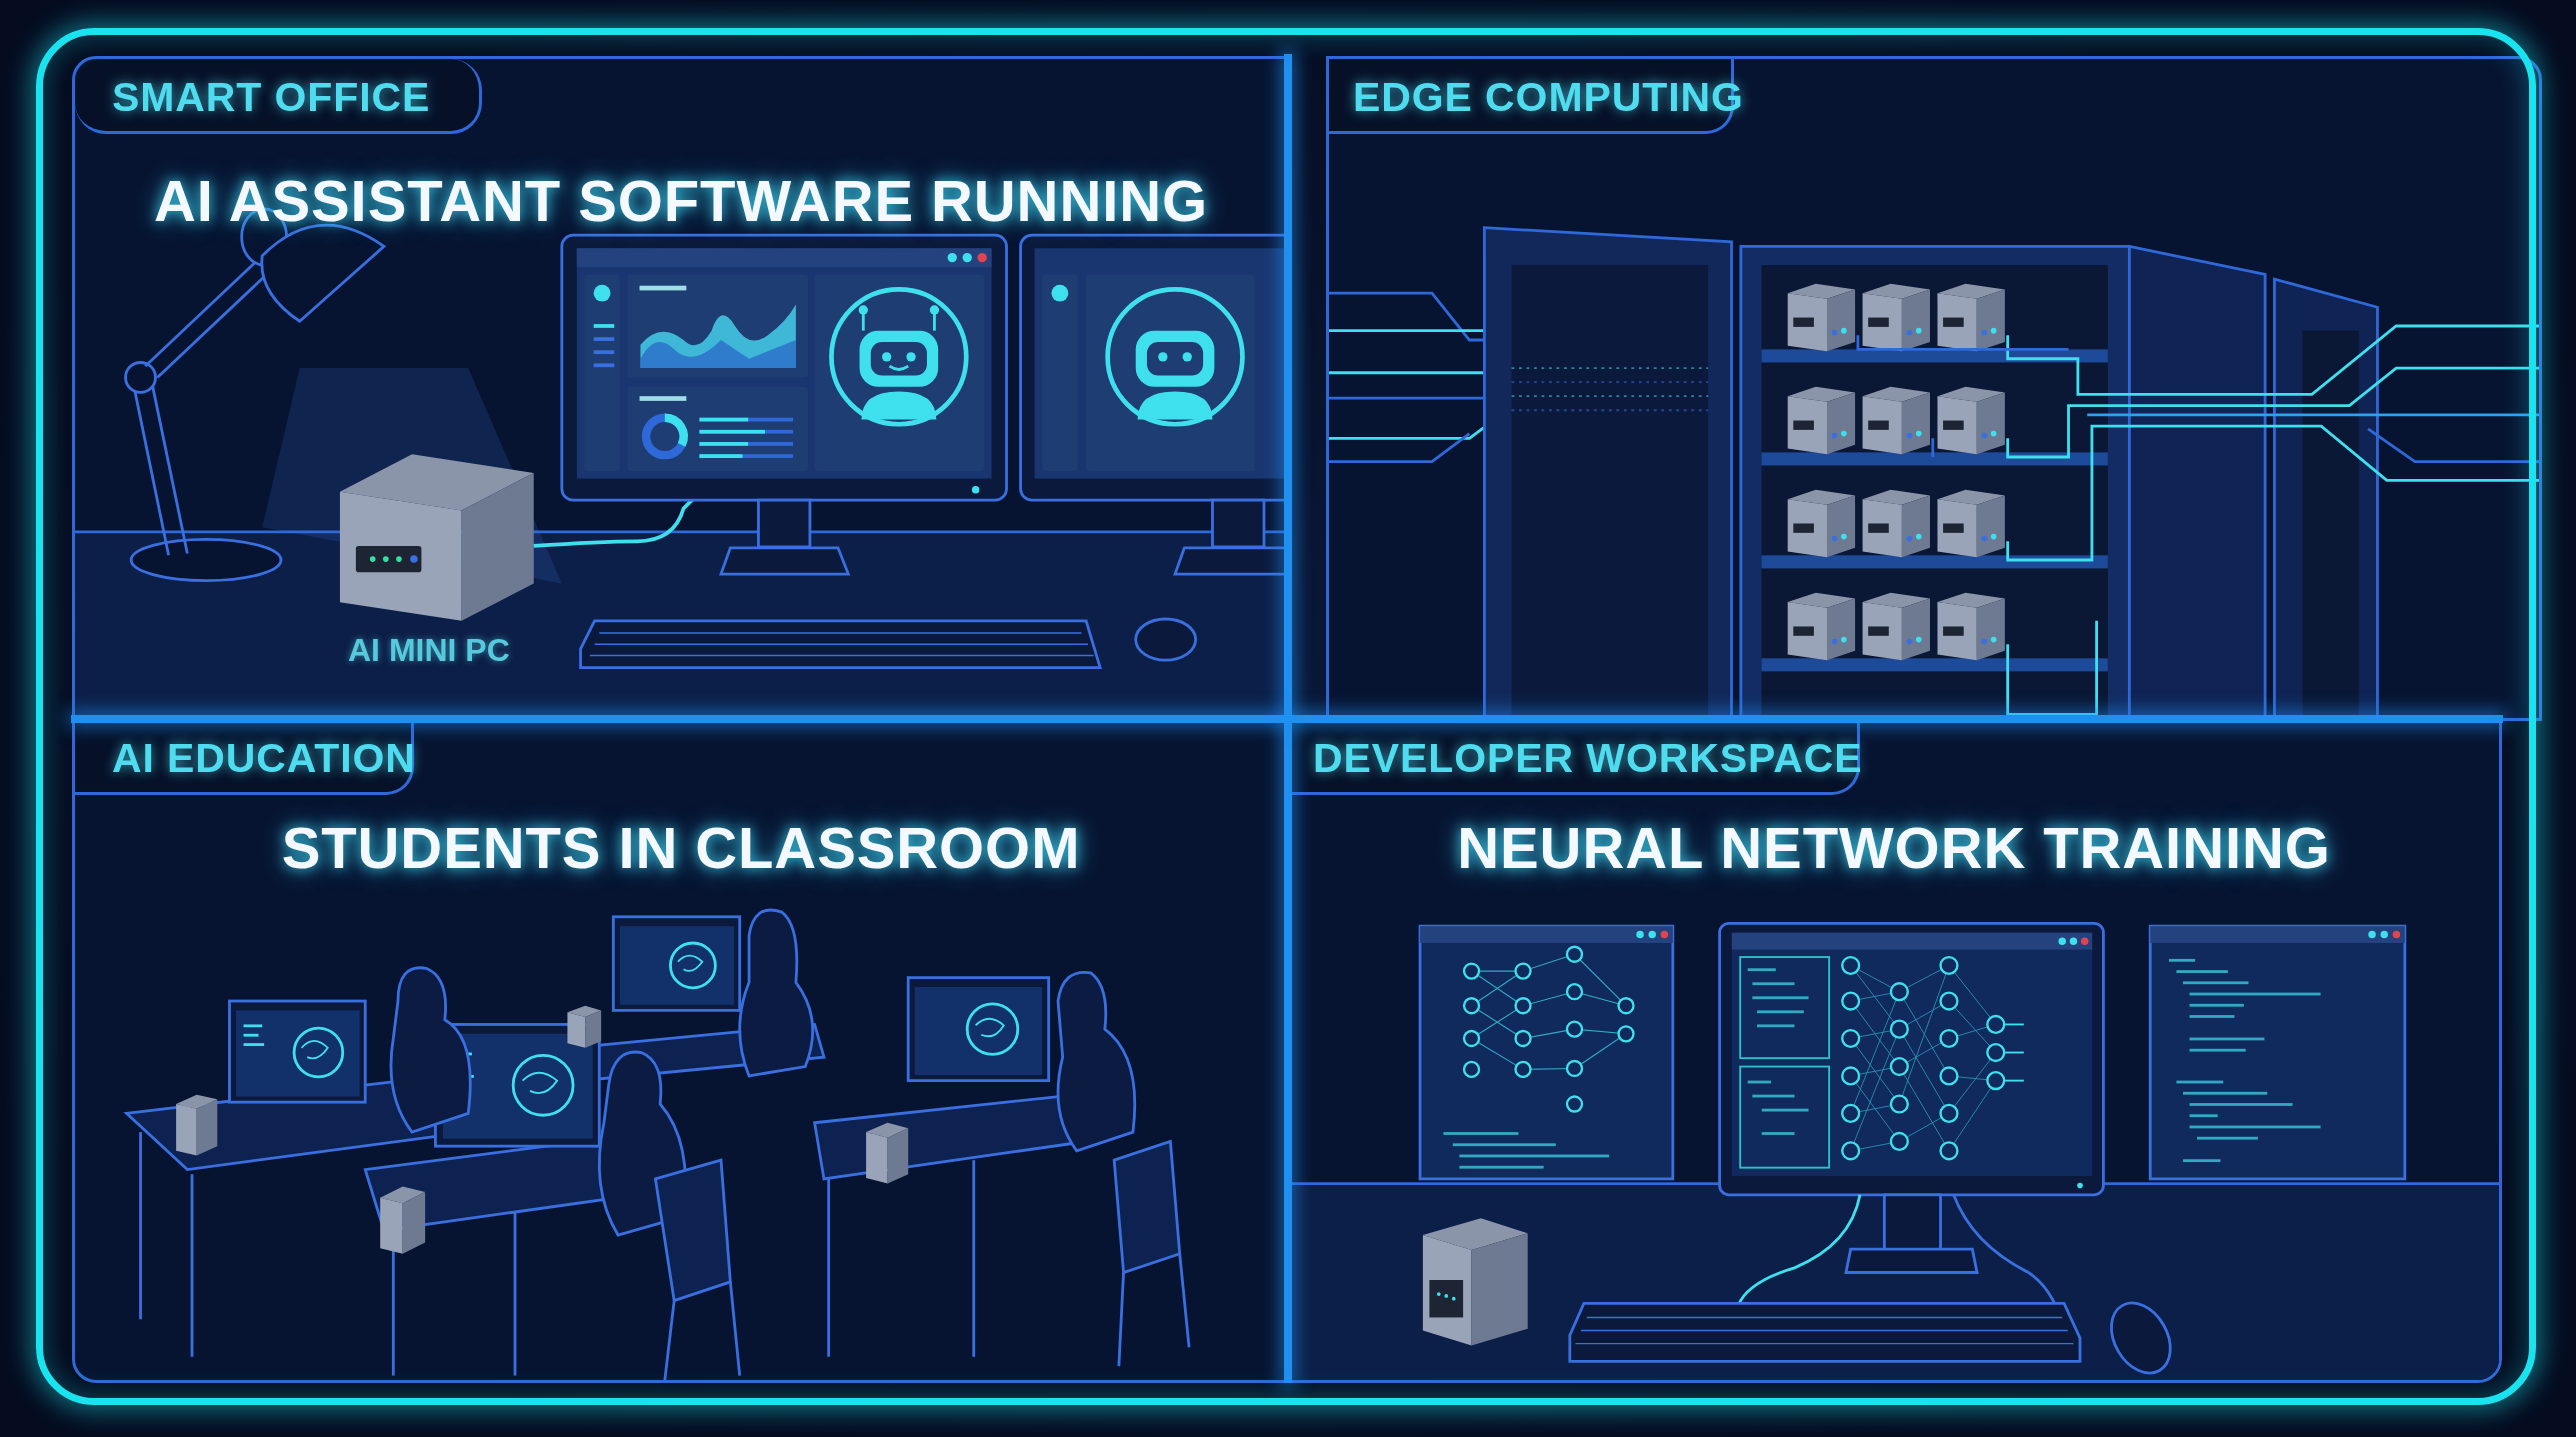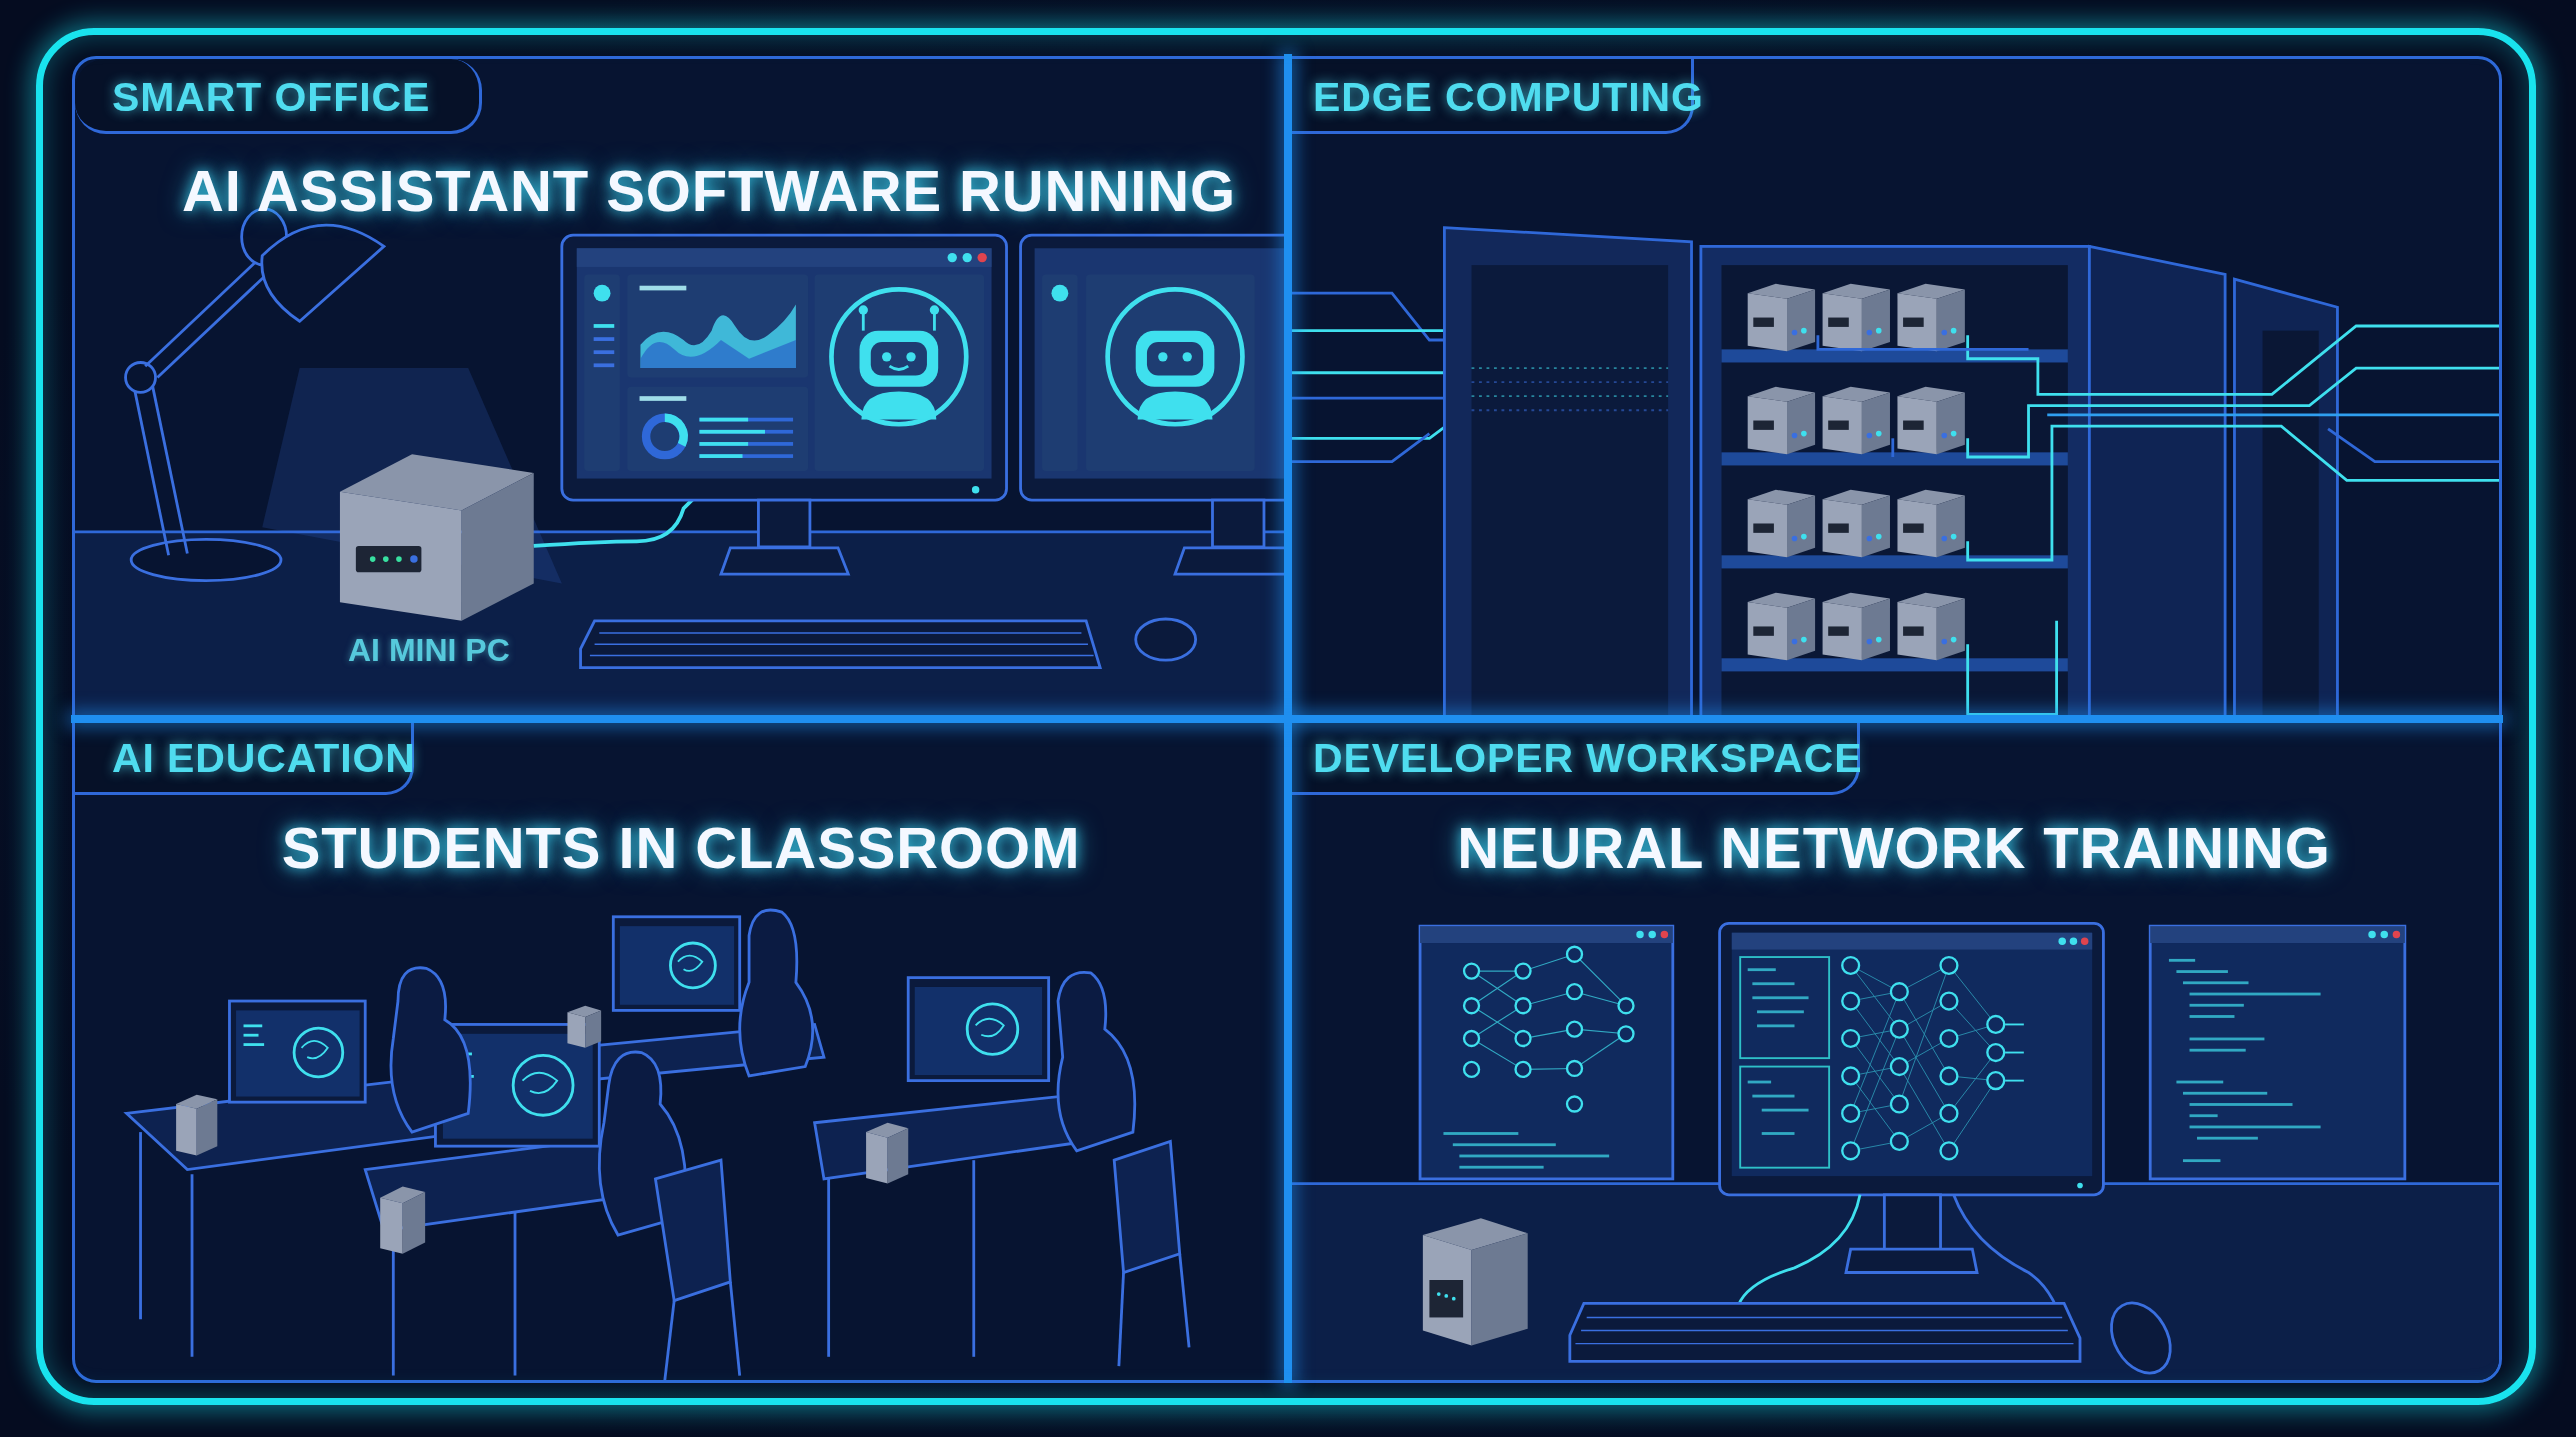--- a/index.html
+++ b/index.html
@@ -1,21 +1,21 @@
 <!DOCTYPE html>
 <html style="font-size:15px"><head>
 <meta charset="utf-8">
 <style>
   html,body{margin:0;padding:0;background:#050d22;}
   body{width:2576px;height:1438px;position:relative;overflow:hidden;font-family:"DejaVu Sans","Liberation Sans",sans-serif;}
   .canvas{position:absolute;left:0;top:0;width:2576px;height:1438px;background:radial-gradient(ellipse at 50% 50%,#0a1838 0%,#050c20 80%);}
   .outer-frame{position:absolute;left:36px;top:28px;width:2486px;height:1363px;border:7.5px solid #19e3ee;border-radius:58px;box-shadow:0 0 24px 5.6px rgba(25,227,238,.45),inset 0 0 24px 3.7px rgba(25,227,238,.25);}
   .panel{position:absolute;border:3.7px solid #2f68d8;background:#071431;box-sizing:border-box;overflow:hidden;}
   .p-tl{left:72px;top:56px;width:1218px;height:665px;border-top-left-radius:24px;}
-  .p-tr{left:1286px;top:56px;width:1216px;height:665px;border-top-right-radius:24px;}
+  .p-tr{left:1326px;top:56px;width:1216px;height:665px;border-top-right-radius:24px;}
   .p-bl{left:72px;top:717px;width:1218px;height:666px;border-bottom-left-radius:24px;}
   .p-br{left:1286px;top:717px;width:1216px;height:666px;border-bottom-right-radius:24px;}
   .divider-v{position:absolute;left:1284px;top:54px;width:7.5px;height:1329px;background:#1f8ff0;box-shadow:0 0 17px 3.7px rgba(31,143,240,.6);}
   .divider-h{position:absolute;left:71px;top:715px;width:2432px;height:7.5px;background:#1f8ff0;box-shadow:0 0 17px 3.7px rgba(31,143,240,.6);}
   .tab{position:absolute;left:0;top:0;height:75px;border-right:3.7px solid #2f68d8;border-bottom:3.7px solid #2f68d8;border-bottom-right-radius:28px;box-sizing:border-box;background:#061128;}
   .tab-label{position:absolute;left:37px;top:15px;font-family:"Liberation Sans",sans-serif;font-weight:bold;font-size:41px;letter-spacing:0.9px;color:#4fdcef;text-shadow:0 0 11.2px rgba(79,220,239,.7);white-space:nowrap;}
   .title{position:absolute;left:0;width:100%;text-align:center;font-family:"Liberation Sans",sans-serif;font-weight:bold;font-size:58px;color:#f4f8ff;letter-spacing:0.9px;text-shadow:0 0 13px rgba(60,210,240,.9),0 0 26px rgba(60,210,240,.6);white-space:nowrap;}
   .scene{position:absolute;left:0;top:0;}
   .sublabel{position:absolute;font-family:"Liberation Sans",sans-serif;font-weight:bold;font-size:32px;color:#56c9dc;text-shadow:0 0 7.5px rgba(86,201,220,.6);white-space:nowrap;text-align:right;}
 </style>
@@ -122,21 +122,21 @@
         <path d="M540,630 L555,600 L1080,600 L1095,650 L540,650 Z" fill="#0b1a3c"></path>
         <line x1="560" y1="613" x2="1075" y2="613" stroke-width="1.5"></line>
         <line x1="555" y1="625" x2="1082" y2="625" stroke-width="1.5"></line>
         <line x1="550" y1="637" x2="1088" y2="637" stroke-width="1.5"></line>
       </g>
       <ellipse cx="1165" cy="620" rx="32" ry="22" fill="#0b1a3c" stroke="#3a6fe0" stroke-width="3"></ellipse>
     </svg>
     <div class="tab" style="width:407px;border-radius:31px;">
       <span class="tab-label">SMART OFFICE</span>
     </div>
-    <div class="title" style="top:98px;margin-left:28px;">AI ASSISTANT SOFTWARE RUNNING</div>
+    <div class="title" style="top:108px;">AI ASSISTANT SOFTWARE RUNNING</div>
     <div class="sublabel" style="left:273px;top:573px;">AI MINI PC</div>
   </div>
 
   <div class="panel p-tr">
     <svg class="scene" width="1216" height="665" viewBox="0 0 1299 710">
 
       <g stroke-width="3" fill="none">
         <path d="M0,250 L110,250 L150,300 L170,300" stroke="#2f68d8"></path>
         <path d="M0,290 L170,290" stroke="#3fe0ee"></path>
         <path d="M0,335 L170,335" stroke="#3fe0ee"></path>

